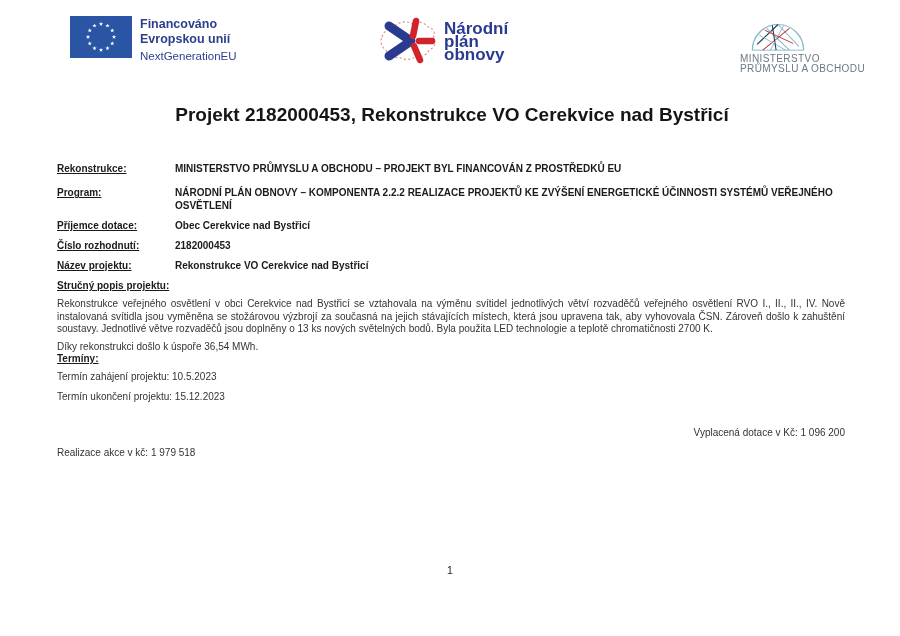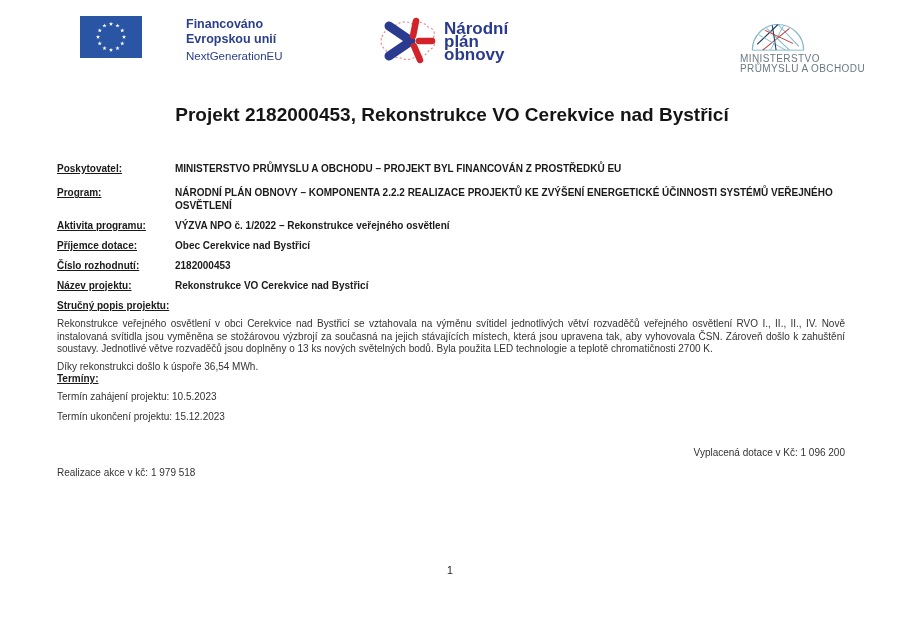--- a/index.html
+++ b/index.html
@@ -1,21 +1,21 @@
 <!DOCTYPE html>
 <html lang="cs"><head>
 <meta charset="utf-8">
 <style>
   html,body{margin:0;padding:0;}
   body{
     width:900px;height:636px;background:#ffffff;position:relative;overflow:hidden;
     font-family:"Liberation Sans",sans-serif;color:#1a1a1a;
   }
   
-  .eu-block{position:absolute;left:80px;top:16px;display:flex;gap:36px;}
+  .eu-block{position:absolute;left:70px;top:16px;display:flex;}
   .eu-flag{display:block;}
   .eu-text{margin-left:8px;padding-top:1px;}
   .eu-text .b{font-weight:bold;font-size:12.5px;line-height:15px;color:#2b3f8c;}
   .eu-text .r{font-weight:normal;font-size:11.5px;line-height:14px;color:#2b3f8c;margin-top:2px;}
 
   .npo-block{position:absolute;left:378px;top:15px;display:flex;}
   .npo-text{margin-left:8px;padding-top:7px;}
   .npo-text div{font-weight:bold;font-size:17px;line-height:13px;color:#2a3b8f;}
 
   .mpo-block{position:absolute;left:740px;top:15px;}
@@ -114,30 +114,26 @@
     <div>MINISTERSTVO</div>
     <div>PRŮMYSLU A OBCHODU</div>
   </div>
 </div>
 
 <h1 class="page-title">Projekt 2182000453, Rekonstrukce VO Cerekvice nad Bystřicí</h1>
 
 <main id="content">
 
   <div class="info-row first">
-    <span class="info-label">Poskytovatel:</span>
+    <span class="info-label">Rekonstrukce:</span>
     <span class="info-value">MINISTERSTVO PRŮMYSLU A OBCHODU – PROJEKT BYL FINANCOVÁN Z PROSTŘEDKŮ EU</span>
   </div>
   <div class="info-row program">
     <span class="info-label">Program:</span>
     <span class="info-value">NÁRODNÍ PLÁN OBNOVY – KOMPONENTA 2.2.2 REALIZACE PROJEKTŮ KE ZVÝŠENÍ ENERGETICKÉ ÚČINNOSTI SYSTÉMŮ VEŘEJNÉHO OSVĚTLENÍ</span>
-  </div>
-  <div class="info-row">
-    <span class="info-label">Aktivita programu:</span>
-    <span class="info-value">VÝZVA NPO č. 1/2022 – Rekonstrukce veřejného osvětlení</span>
   </div>
   <div class="info-row">
     <span class="info-label">Příjemce dotace:</span>
     <span class="info-value">Obec Cerekvice nad Bystřicí</span>
   </div>
   <div class="info-row">
     <span class="info-label">Číslo rozhodnutí:</span>
     <span class="info-value">2182000453</span>
   </div>
   <div class="info-row">

